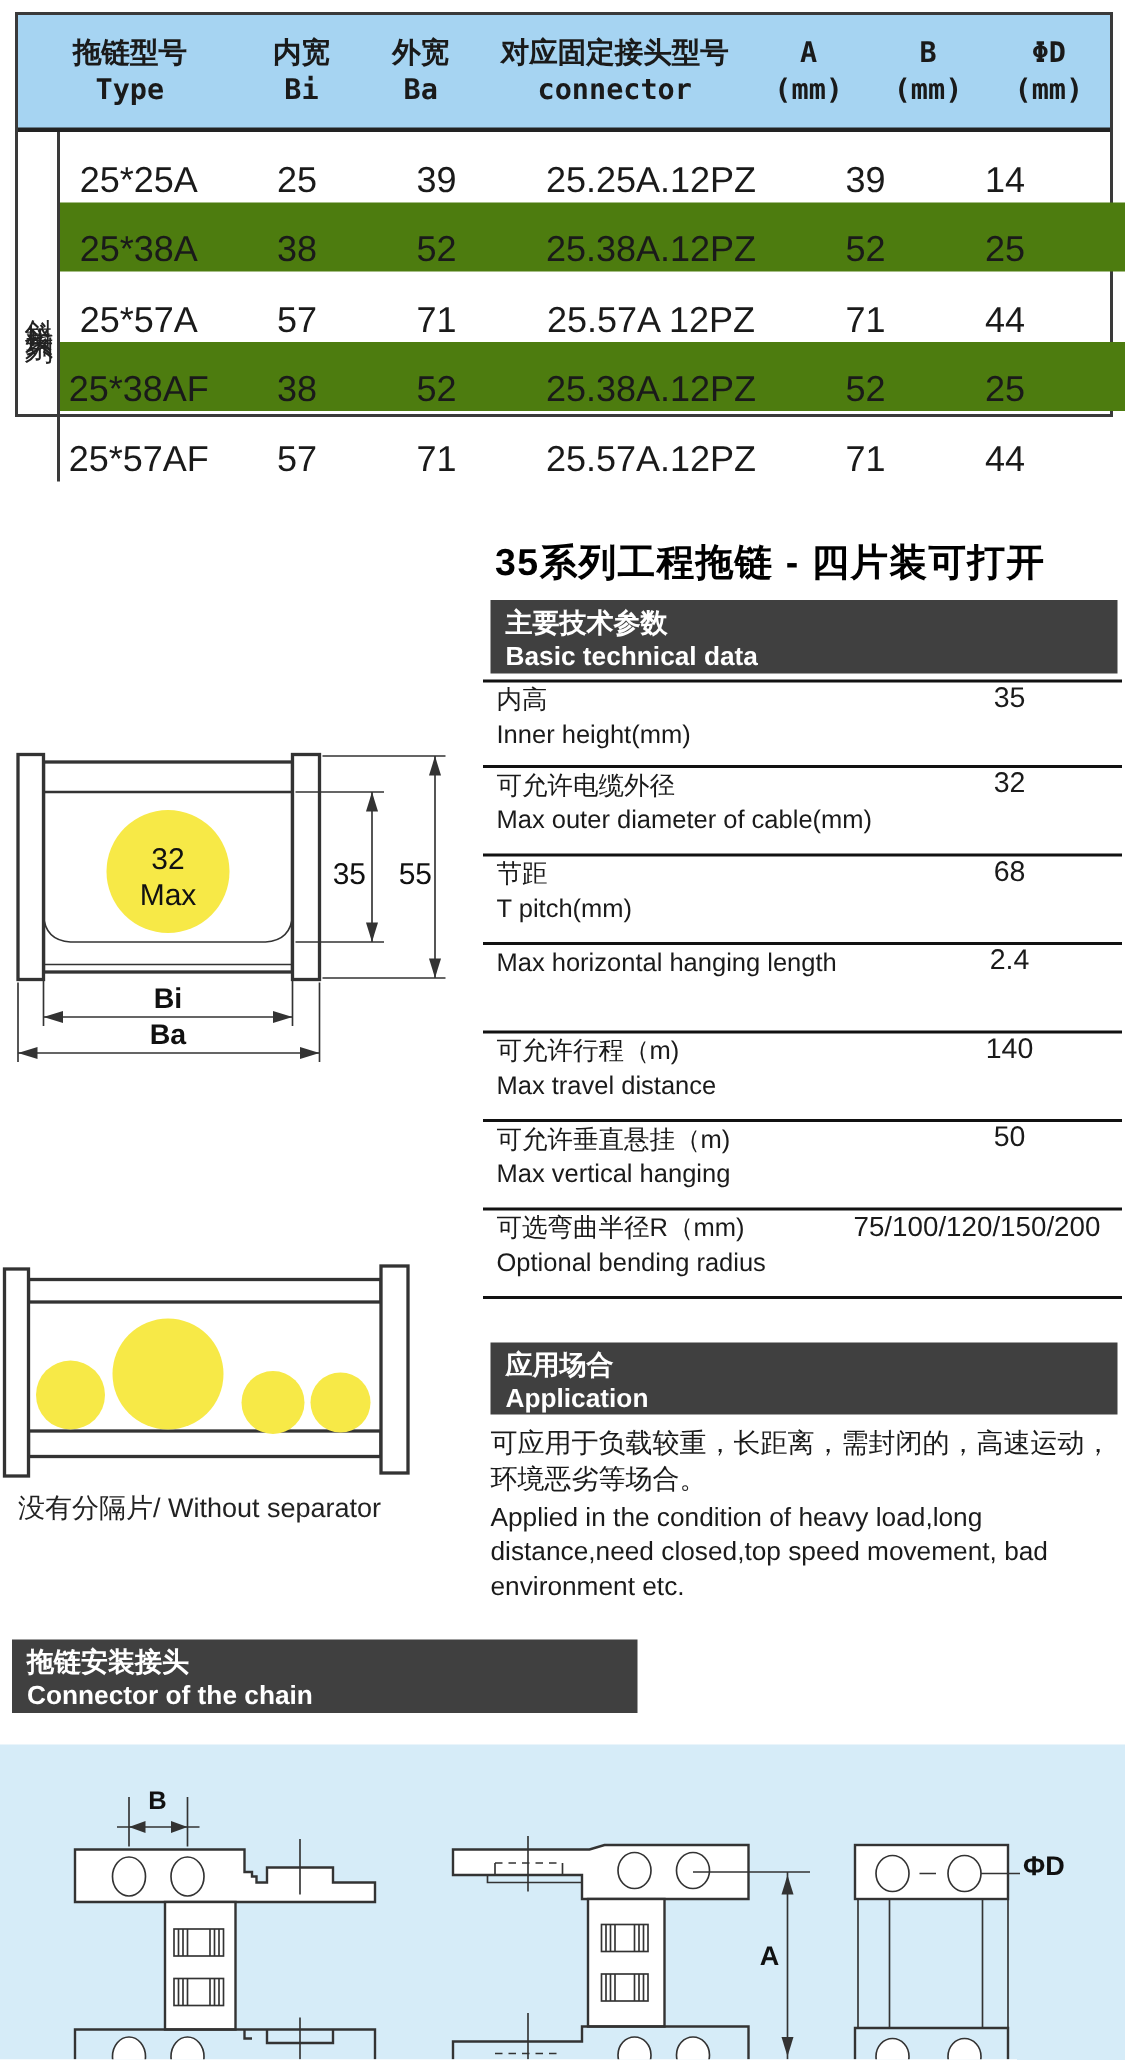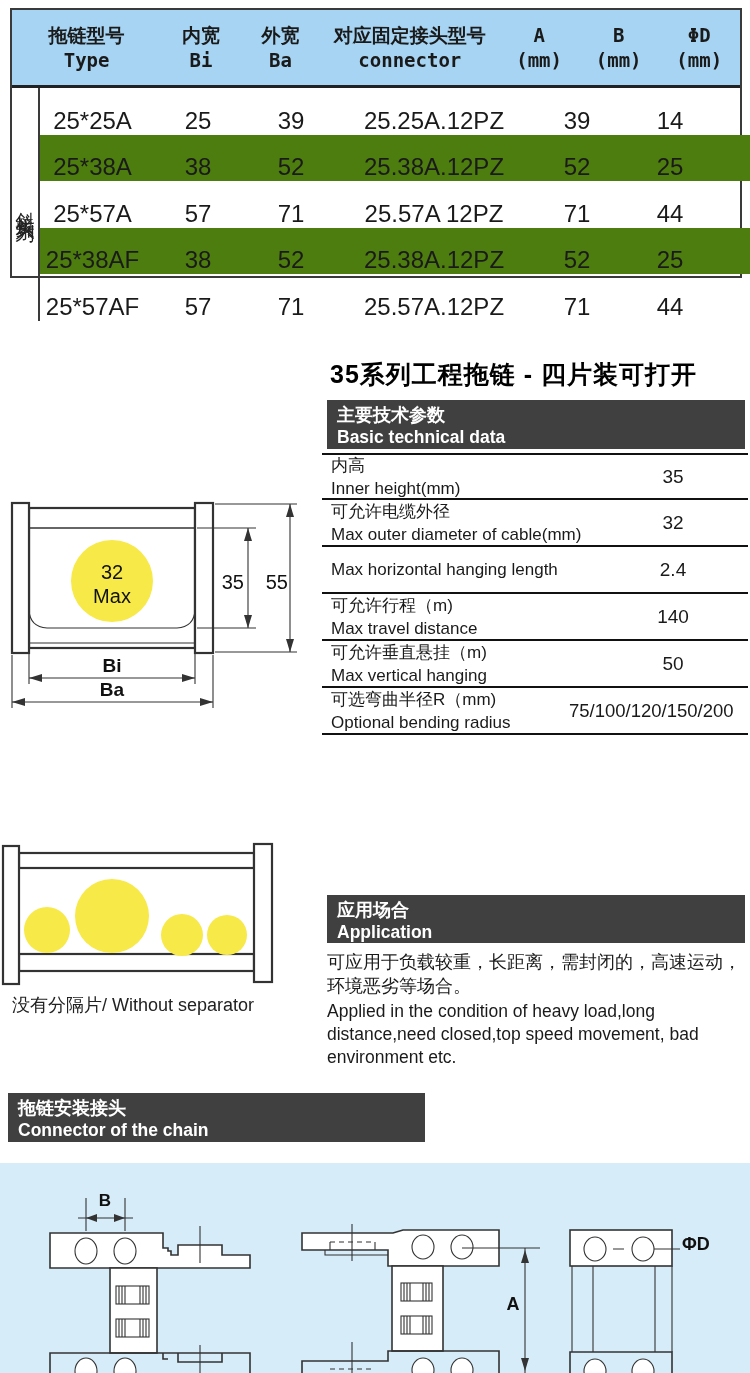--- a/index.html
+++ b/index.html
@@ -28,21 +28,21 @@
   
   .banner{background:#404040;color:#fff;box-sizing:border-box;padding:4px 0 0 10px;}
   .banner .l1{font-size:18px;font-weight:700;line-height:22px;}
   .banner .l2{font-size:17.5px;font-weight:700;line-height:22px;}
   .tech-banner{left:327px;top:400px;width:418px;height:49px;}
   .app-banner{left:327px;top:895px;width:418px;height:48px;}
   .conn-banner{left:8px;top:1093px;width:417px;height:49px;}
 
   
   .tech-rows{left:322px;top:453px;width:426px;}
-  .trow{display:flex;align-items:center;height:47px;border-bottom:2px solid #111;box-sizing:border-box;}
+  .trow{display:flex;height:59px;border-bottom:2px solid #111;box-sizing:border-box;}
   .trow:first-child{border-top:2px solid #111;}
   .tlabel{flex:1;padding-left:9px;}
   .tlabel .zh{font-size:17px;line-height:23px;}
   .tlabel .en{font-size:17px;line-height:23px;}
   .tvalue{width:150px;text-align:center;font-size:19px;}
   .trow.wide .tvalue{width:auto;white-space:nowrap;font-size:18.5px;padding-right:1px;}
   .trow.wide .tlabel{flex:none;width:238px;}
 
   
   .app-text{left:327px;top:950px;width:424px;}
@@ -164,20 +164,27 @@
       <div class="en">Inner height(mm)</div>
       </div>
     <div class="tvalue">35</div>
   </div>
   <div class="trow">
     <div class="tlabel">
         <div class="zh">可允许电缆外径</div>
       <div class="en">Max outer diameter of cable(mm)</div>
       </div>
     <div class="tvalue">32</div>
+  </div>
+  <div class="trow">
+    <div class="tlabel">
+        <div class="zh">节距</div>
+      <div class="en">T pitch(mm)</div>
+      </div>
+    <div class="tvalue">68</div>
   </div>
   <div class="trow">
     <div class="tlabel">
       <div class="en">Max horizontal hanging length</div>
       </div>
     <div class="tvalue">2.4</div>
   </div>
   <div class="trow">
     <div class="tlabel">
         <div class="zh">可允许行程（m)</div>

